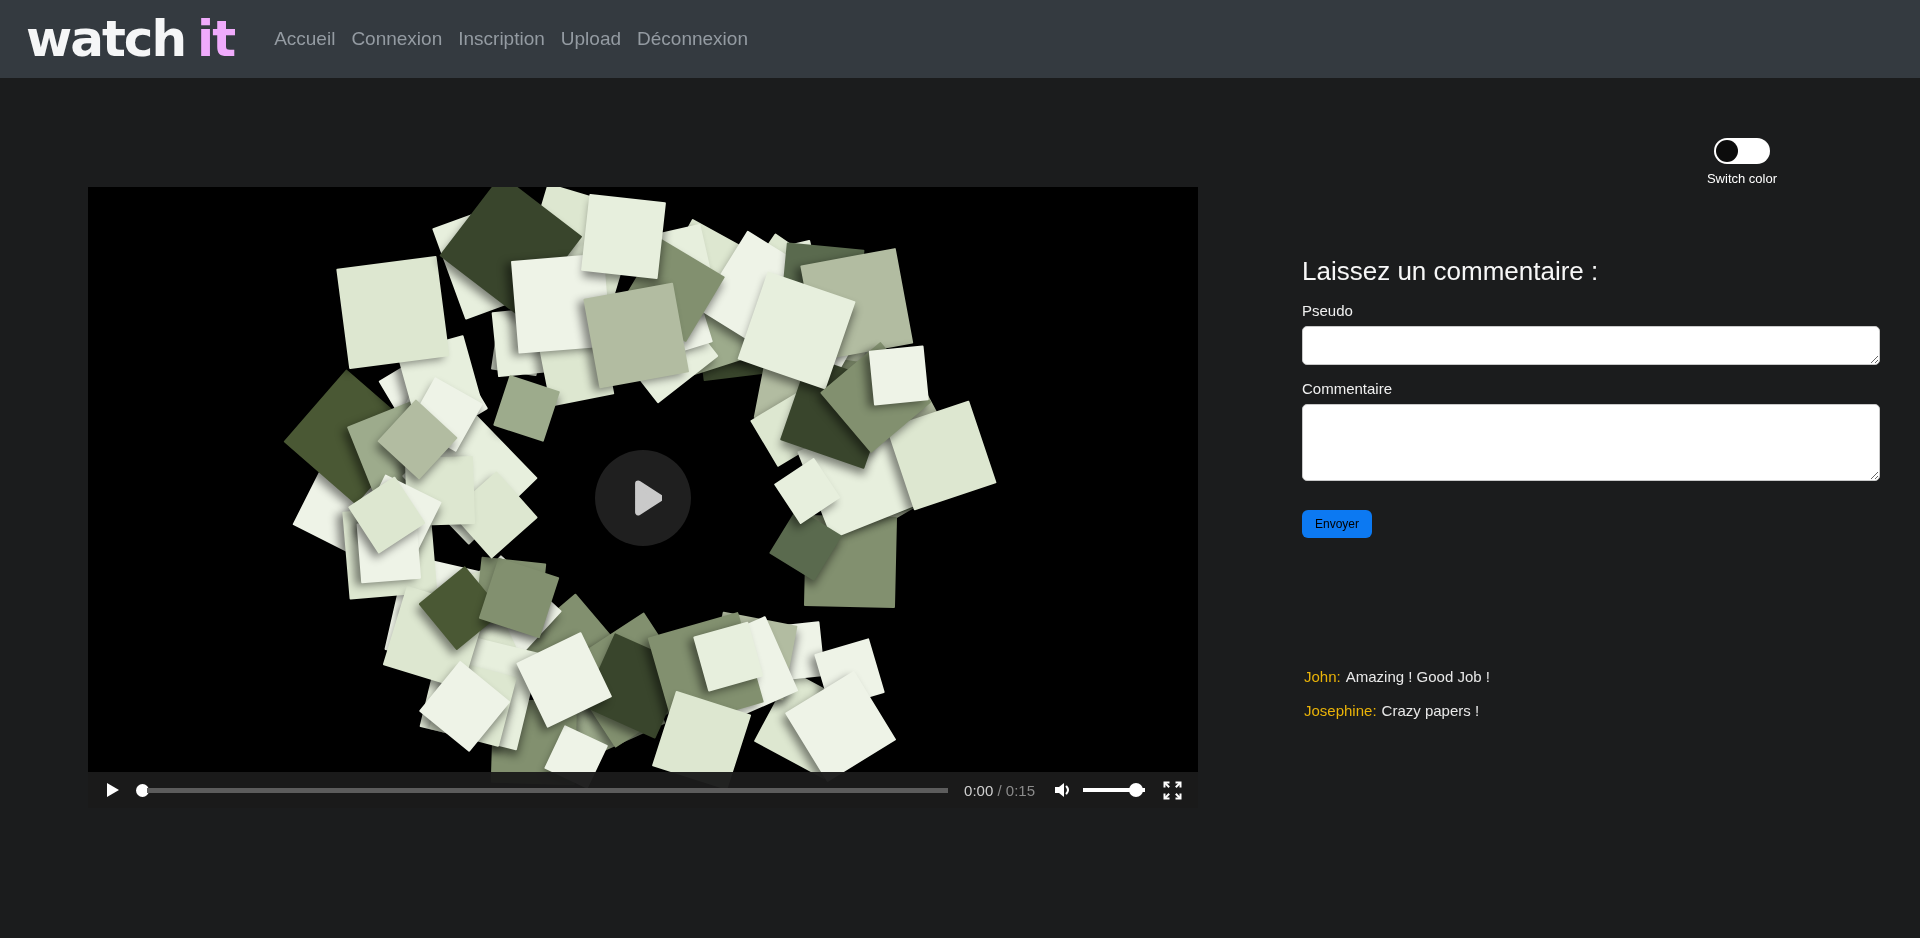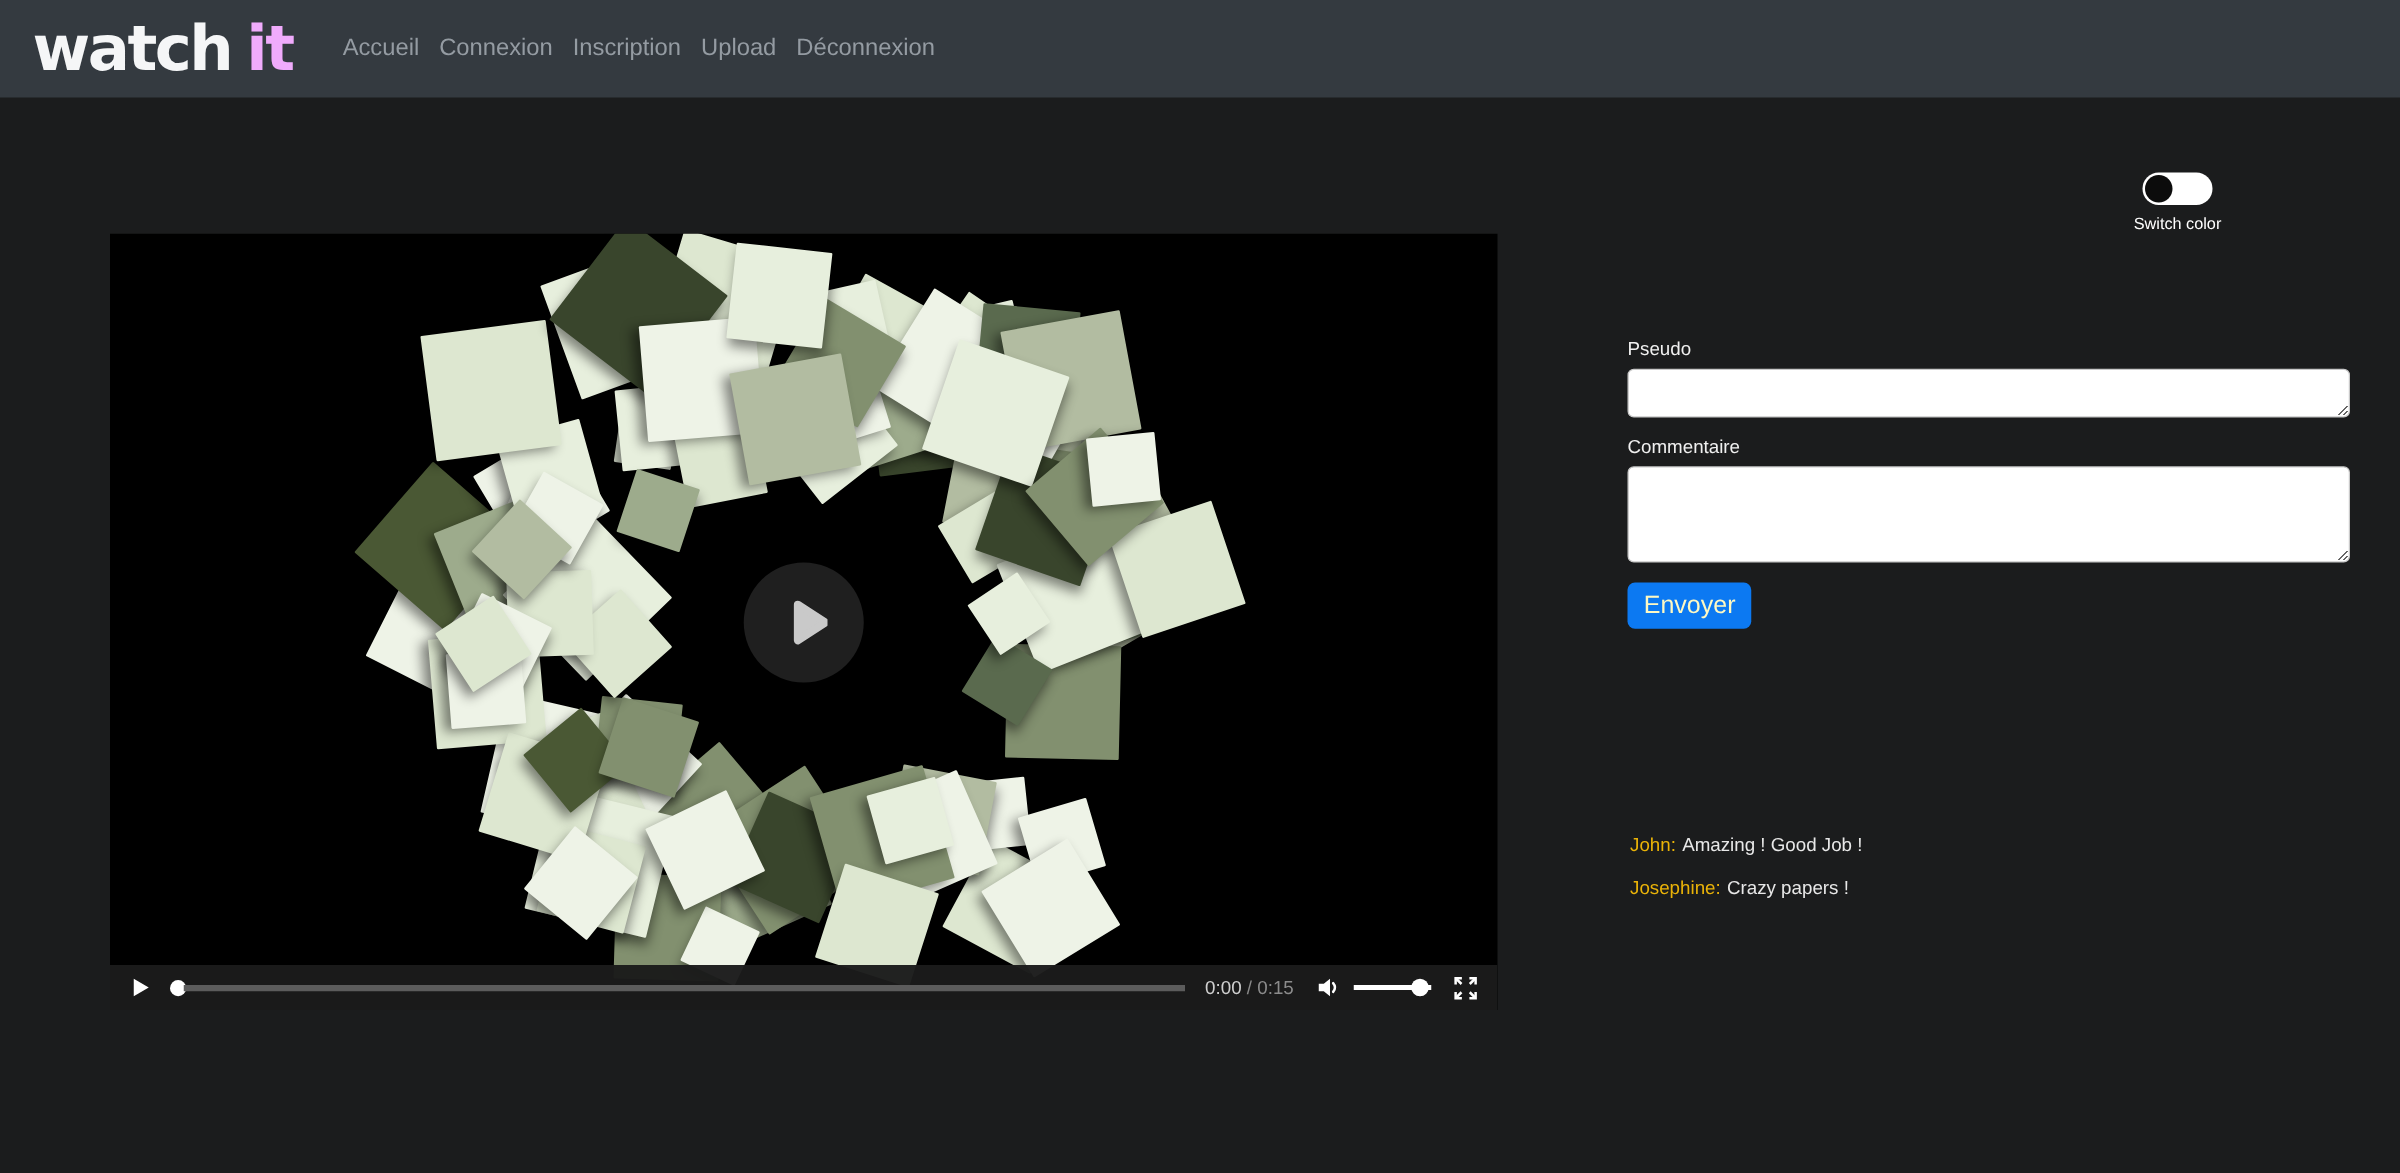--- a/index.html
+++ b/index.html
@@ -89,22 +89,22 @@
   .field-input {
     display:block; width:578px; margin-top:7px;
     background:#ffffff; border:1px solid #c9c9c9; border-radius:5px;
     font-size:15px; color:#111; padding:6px 8px;
     resize:both; overflow:auto;
     font-family:"Liberation Sans", sans-serif;
   }
   .input-pseudo { height:39px; }
   .input-comment { height:77px; }
   .submit-btn {
-    margin-top:16px; background:#0c79f2; color:#fef9c3;
-    border:none; border-radius:6px; font-size:20px;
+    margin-top:29px; background:#0c79f2; color:#000000;
+    border:none; border-radius:6px; font-size:12px;
     padding:7px 13px; cursor:pointer;
     font-family:"Liberation Sans", sans-serif;
   }
 
   
   .comments { position:absolute; left:1304px; top:668px; }
   .comment { margin-bottom:17px; font-size:15px; color:#e8e8e8; }
   .comment-author { color:#eab308; margin-right:5px; }
 </style>
 </head>
@@ -259,20 +259,21 @@
             <path d="M1.8 17.2 L6.2 12.8"></path>
           <path d="M17.5 12.5 L17.5 17.5 L12.5 17.5"></path>
             <path d="M17.2 17.2 L12.8 12.8"></path>
         </g>
       </svg>
     </div>
   </div>
 </div>
 
 <div class="comment-form">
+  <h2 class="form-title">Laissez un commentaire :</h2>
   <label class="field-label">Pseudo</label>
   <textarea class="field-input input-pseudo" style=""></textarea>
   <label class="field-label">Commentaire</label>
   <textarea class="field-input input-comment" style=""></textarea>
   <button class="submit-btn">Envoyer</button>
 </div>
 
 <div class="comments">
   <p class="comment">
     <span class="comment-author">John:</span><span>Amazing ! Good Job !</span>

